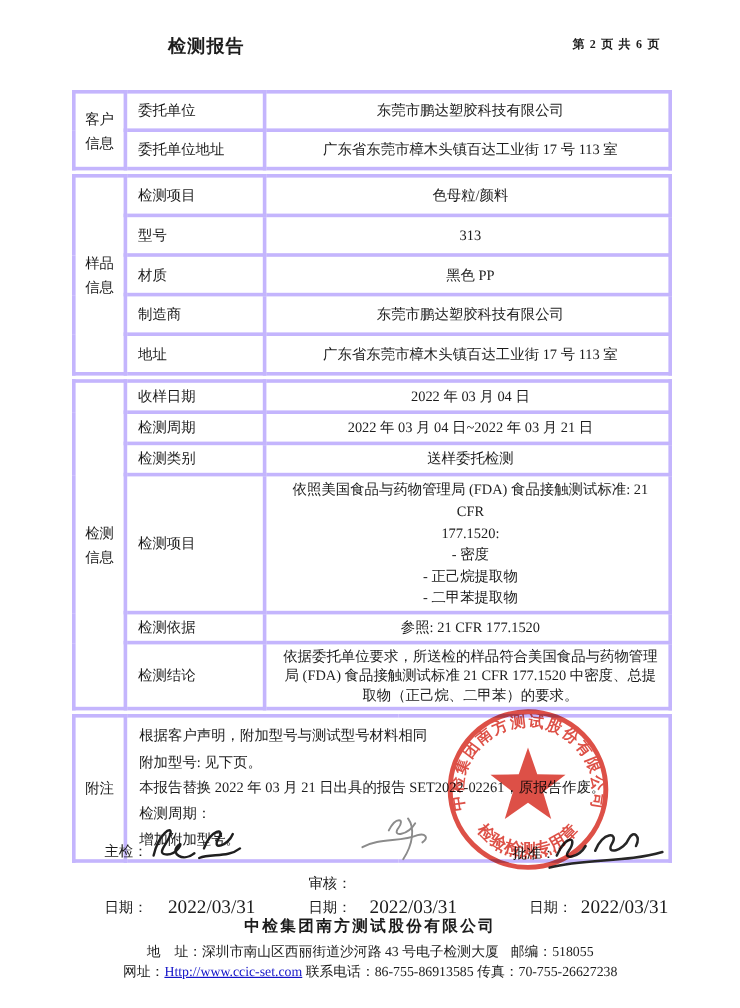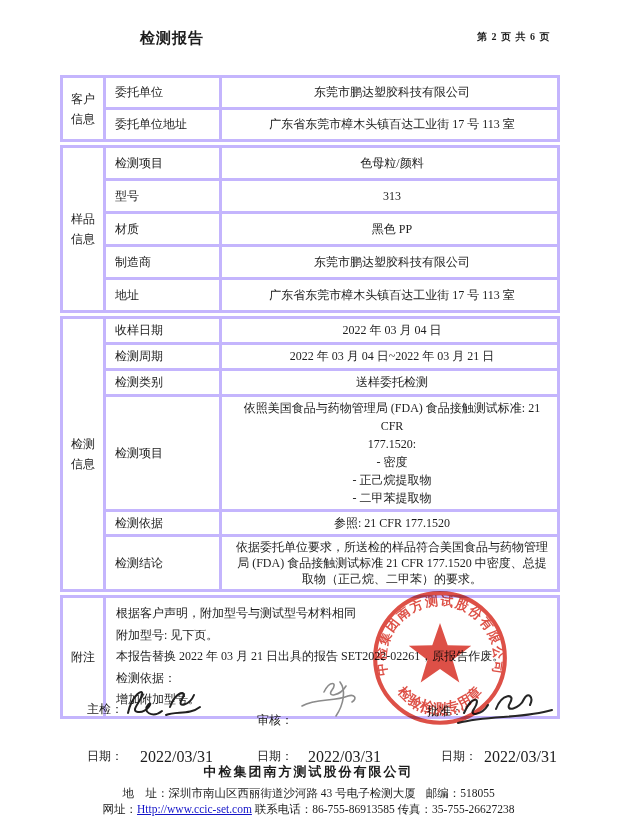--- a/index.html
+++ b/index.html
@@ -138,37 +138,37 @@
       </table>
 
     <table class="sec">
       <tbody>
           <tr>
         <td class="g">附注</td>
         <td class="notes" colspan="2">
           <div>根据客户声明，附加型号与测试型号材料相同</div>
           <div>附加型号: 见下页。</div>
           <div>本报告替换 2022 年 03 月 21 日出具的报告 SET2022-02261，原报告作废。</div>
-          <div>检测依据：</div>
+          <div>检测周期：</div>
           <div>增加附加型号。</div>
         </td>
       </tr>
     </tbody>
       </table>
   </div>
 
   <span class="sig-label" style="left:64px; top:701px;">主检：</span>
   <svg class="sigsvg" style="left:118px; top:681px;" width="92" height="46" viewBox="0 0 92 46">
     <g fill="none" stroke="#1f1f1f" stroke-width="2" stroke-linecap="round">
       <path d="M10,32 C14,14 26,6 24,14 C22,22 12,30 20,31 C30,32 36,18 30,24 C24,30 34,38 44,30"></path>
       <path d="M52,26 C58,10 70,8 64,18 C58,28 72,24 76,14"></path>
       <path d="M48,34 C58,30 72,34 82,26"></path>
     </g>
   </svg>
-  <span class="sig-label" style="left:234px; top:712px;font-family:Liberation Serif, serif;">审核：</span>
+  <span class="sig-label" style="left:234px; top:728px;font-family:Liberation Serif, serif;">审核：</span>
   <svg class="sigsvg" style="left:290px; top:676px;" width="90" height="46" viewBox="0 0 90 46">
     <g fill="none" stroke="#8b8b8b" stroke-width="1.6" stroke-linecap="round">
       <path d="M34,16 C40,4 48,6 42,14 C36,22 50,20 56,10"></path>
       <path d="M12,30 C26,22 44,26 58,20 C64,18 68,22 62,26"></path>
       <path d="M50,6 C56,14 54,28 46,40"></path>
     </g>
   </svg>
   <span class="sig-label" style="left:404px; top:703px;text-align:right;">批准：</span>
   <svg class="sigsvg" style="left:452px; top:683px;" width="106" height="50" viewBox="0 0 106 50">
     <g fill="none" stroke="#262626" stroke-width="2.1" stroke-linecap="round">
@@ -203,16 +203,16 @@
     </svg>
   </div>
 
   <div class="ft-company">中检集团南方测试股份有限公司</div>
   <div class="ft-line ft-addr">
     <span>地　址：</span><span>深圳市南山区西丽街道沙河路 43 号电子检测大厦</span><span class="sp"></span><span>邮编：</span><span>518055</span>
   </div>
   <div class="ft-line ft-web">
     <span>网址：</span><a href="#">Http://www.ccic-set.com</a>
     <span>联系电话：</span><span>86-755-86913585</span>
-    <span>传真：</span><span>35-755-26627238</span>
+    <span>传真：</span><span>70-755-26627238</span>
   </div>
 
 </div>
 
 </body></html>

